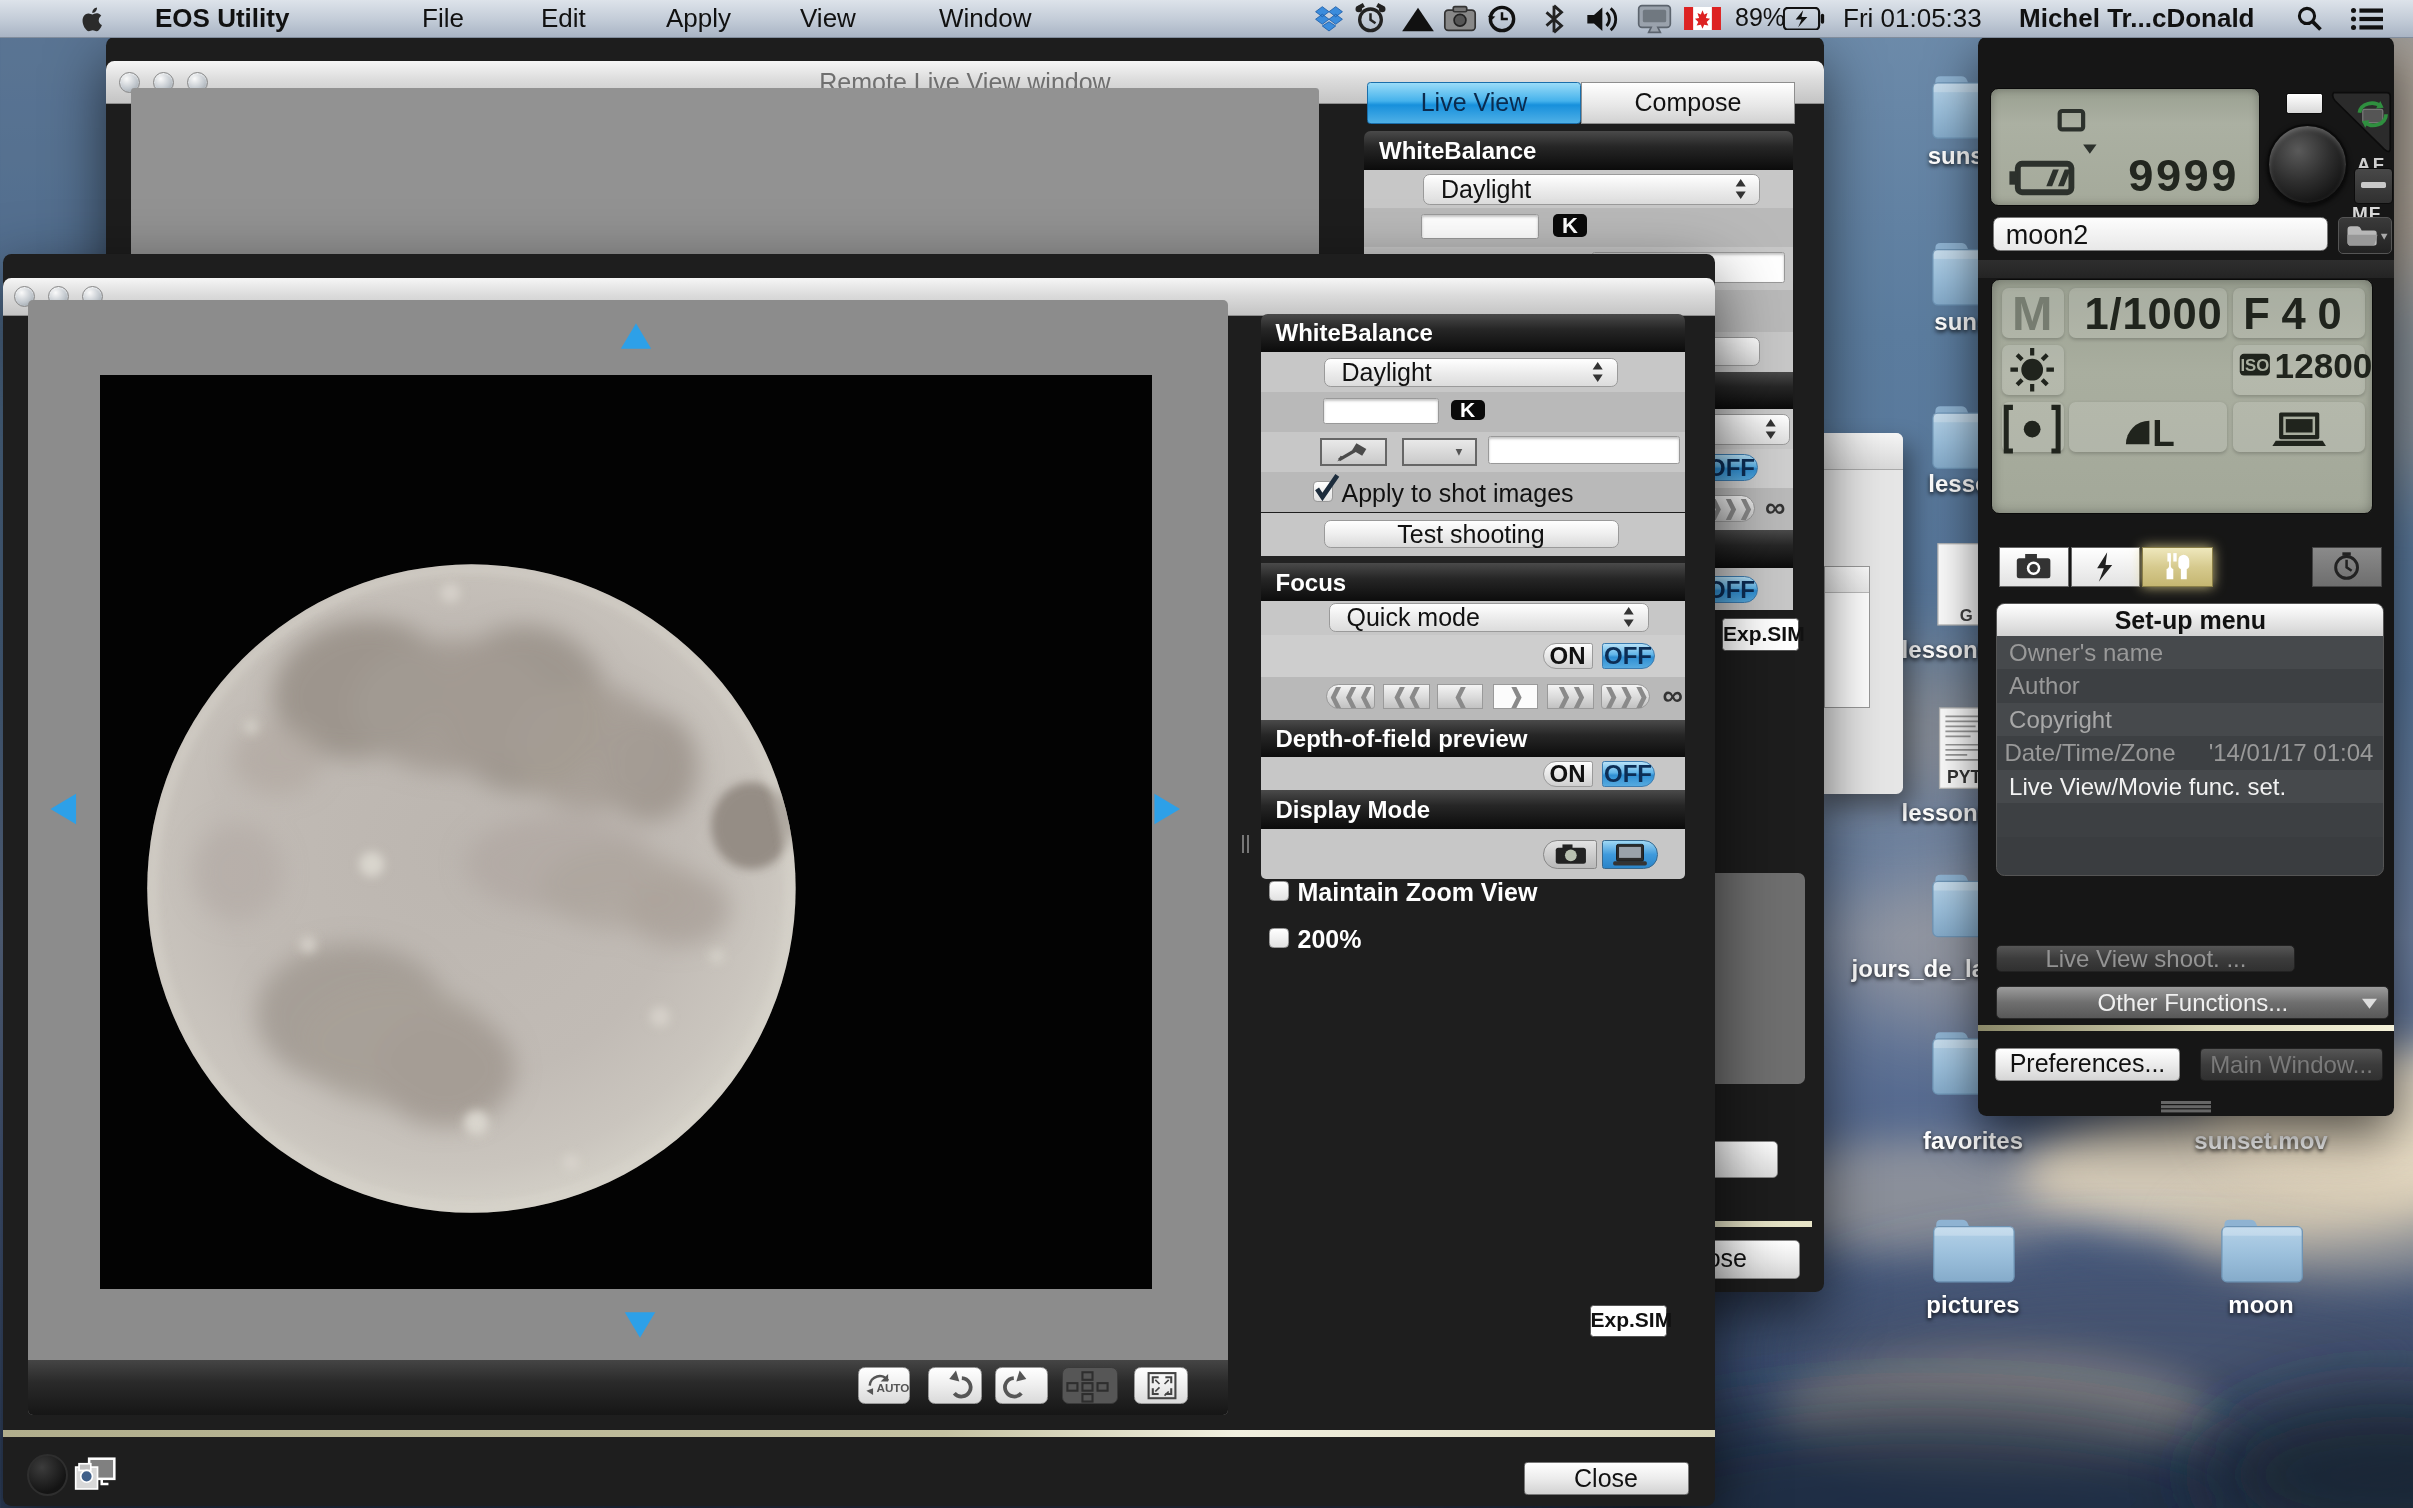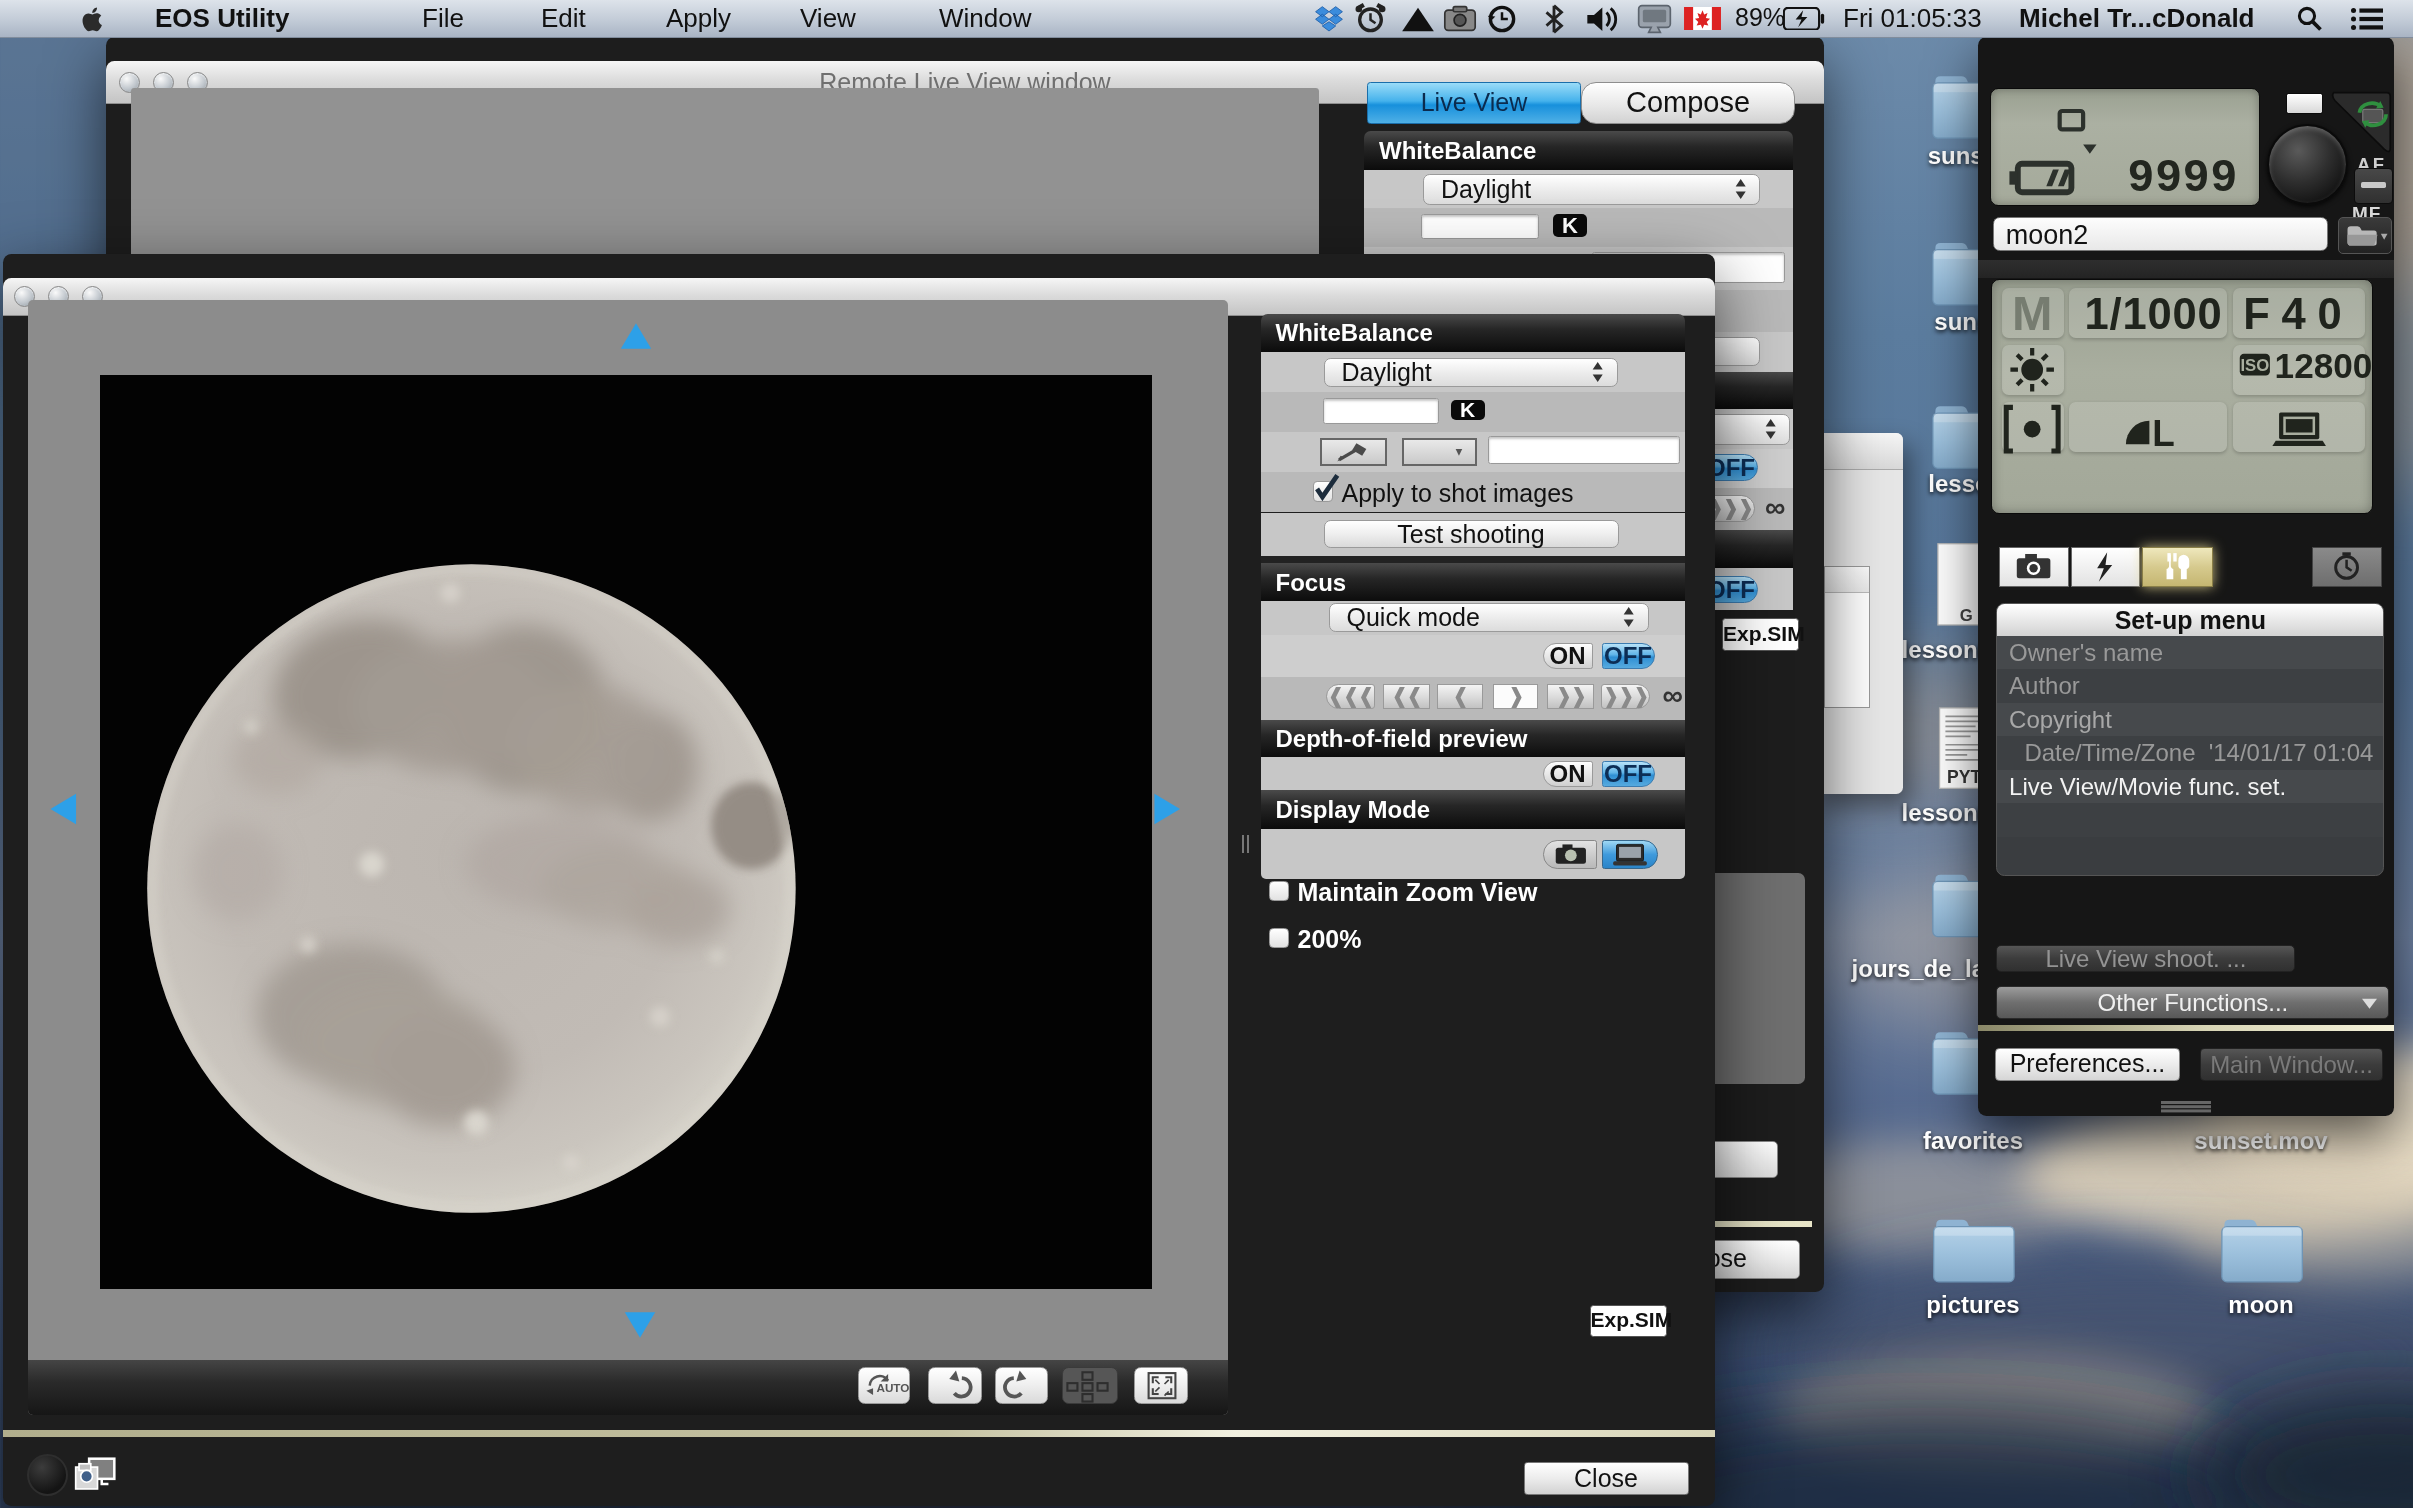--- a/index.html
+++ b/index.html
@@ -133,21 +133,21 @@
   <div class="titlebar" style="height:42px;">
     <div class="tcirc" style="left:13.4px;top:11px;"></div>
     <div class="tcirc" style="left:47px;top:11px;"></div>
     <div class="tcirc" style="left:81px;top:11px;"></div>
     <div class="ttext" style="top:6.7px;">Remote Live View window</div>
   </div>
 
   <div class="ab" style="left:25px;top:51px;width:1188px;height:1165px;background:#929292;border-radius:3.4px;"></div>
 
   <div class="ab" style="left:1261px;top:45px;width:212px;height:40px;background:linear-gradient(#9adcf8,#45b2ec 45%,#1790dc 55%,#4fb0e6);border:1.7px solid #1a6eaa;border-radius:3.4px;color:#0b2b4e;font-size:25px;text-align:center;line-height:39px;">Live View</div>
-  <div class="ab" style="left:1475px;top:45px;width:212px;height:40px;background:linear-gradient(#ffffff,#e8e8e8 55%,#d2d2d2);border:1.7px solid #8e8e8e;border-radius:15px;color:#111;font-size:29px;text-align:center;line-height:39px;">Compose</div>
+  <div class="ab" style="left:1475px;top:45px;width:212px;height:40px;background:linear-gradient(#ffffff,#e8e8e8 55%,#d2d2d2);border:1.7px solid #8e8e8e;border-radius:0;color:#111;font-size:25px;text-align:center;line-height:39px;">Compose</div>
 
   <div class="ab" style="left:1258px;top:94px;width:429px;height:572px;">
     <div class="phead" style="top:0;height:39px;border-radius:6.7px 6.7px 0 0;">
           <span>WhiteBalance</span>
         </div>
     <div class="prow" style="top:39px;height:39px;background:#c7c7c7;">
       <div class="drop" style="left:59px;top:4.2px;width:335px;height:28.5px;">
             <span>Daylight</span>
         <svg class="udarr" style="right:11.7px;" viewBox="0 0 16 26">
               <path d="M8 1l6 9H2zM8 25l6-9H2z" fill="#333"></path>
@@ -548,21 +548,21 @@
           <path d="M40 14v9l6 4" stroke="#222" stroke-width="3" fill="none"></path>
           <rect x="35" y="5" width="10" height="4" fill="#222"></rect>
         </svg>
   </div>
 
   <div class="ab" style="left:18.4px;top:566px;width:386px;height:271px;background:#3a3d40;border:1.7px solid #555;border-radius:8.4px;overflow:hidden;">
     <div class="ab" style="left:0;top:0;width:100%;height:32px;background:linear-gradient(#ffffff,#d2d2d2);color:#111;font-weight:bold;font-size:25px;text-align:center;line-height:32px;">Set-up menu</div>
     <div class="ab" style="left:0;top:32px;width:100%;height:34px;background:#46494c;color:#999;font-size:24px;line-height:34px;padding-left:11.7px;box-sizing:border-box;">Owner's name</div>
     <div class="ab" style="left:0;top:65px;width:100%;height:34px;background:#3d4043;color:#999;font-size:24px;line-height:34px;padding-left:11.7px;box-sizing:border-box;">Author</div>
     <div class="ab" style="left:0;top:99px;width:100%;height:34px;background:#46494c;color:#a8a8a8;font-size:24px;line-height:34px;padding-left:11.7px;box-sizing:border-box;">Copyright</div>
-    <div class="ab" style="left:0;top:132px;width:100%;height:34px;background:#3d4043;color:#999;font-size:24px;line-height:34px;padding-left:27px;box-sizing:border-box;">Date/Time/Zone<span style="position:absolute;right:10px;">'14/01/17 01:04</span></div>
+    <div class="ab" style="left:0;top:132px;width:100%;height:34px;background:#3d4043;color:#999;font-size:24px;line-height:34px;padding-left:7px;box-sizing:border-box;">Date/Time/Zone<span style="position:absolute;right:10px;">'14/01/17 01:04</span></div>
     <div class="ab" style="left:0;top:166px;width:100%;height:34px;background:#46494c;color:#f2f2f2;font-size:24px;line-height:34px;padding-left:11.7px;box-sizing:border-box;">Live View/Movie func. set.</div>
     <div class="ab" style="left:0;top:199px;width:100%;height:34px;background:#3d4043;"></div>
   </div>
 
   <div class="dkbtn" style="left:18.4px;top:908px;width:297px;height:25px;line-height:25px;">Live View shoot. ...</div>
   <div class="gbtn" style="left:18.4px;top:949px;width:391px;height:31px;line-height:31px;">Other Functions...
     <svg class="ab" style="right:10px;top:11px" width="17" height="11.7" viewBox="0 0 20 14">
           <path d="M1 1h18l-9 12z" fill="#ddd"></path>
         </svg>
   </div>

